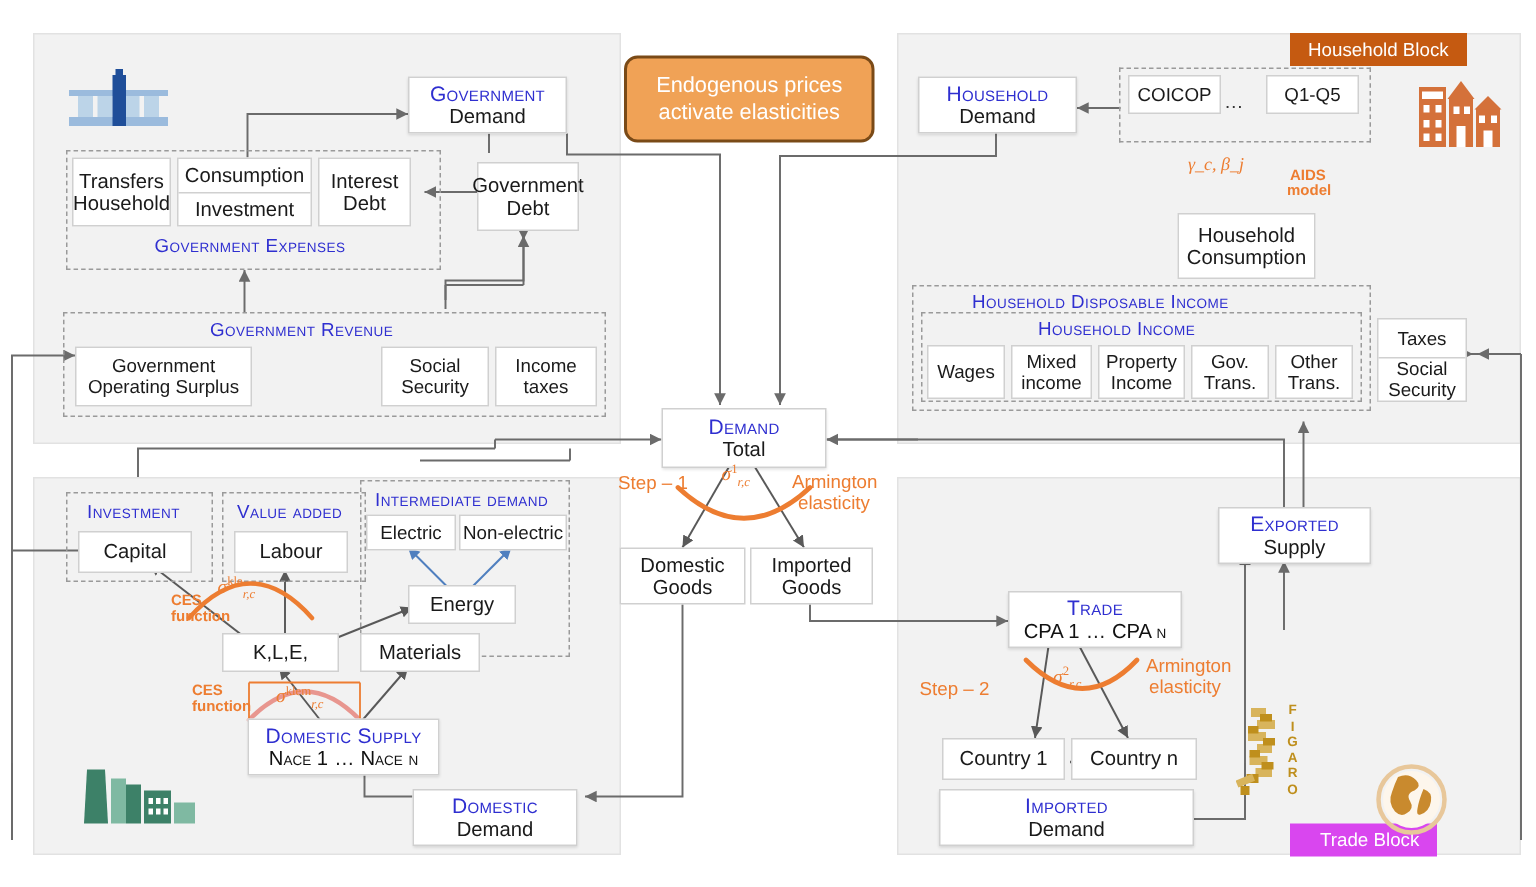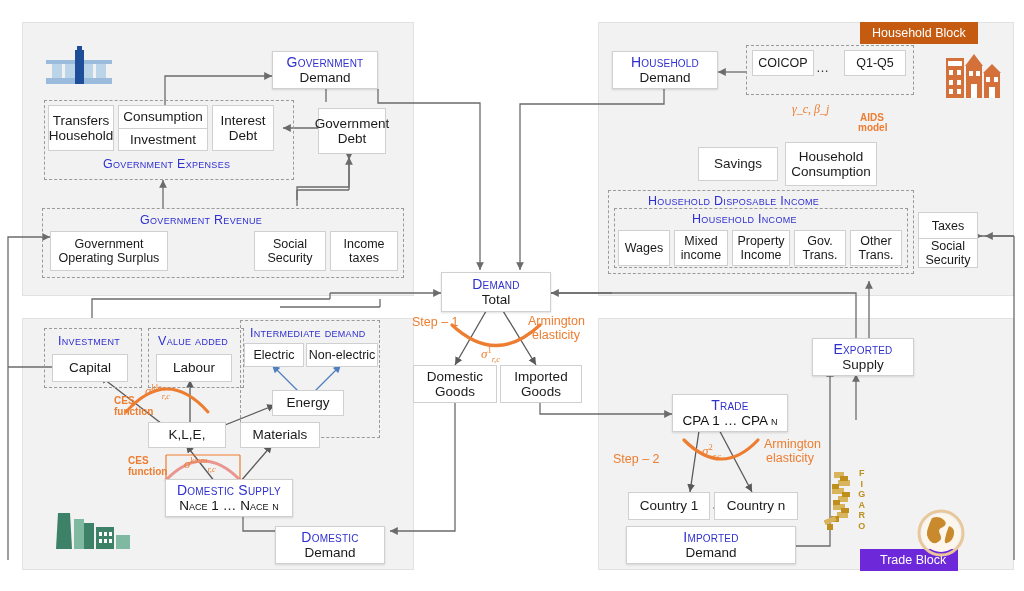--- a/index.html
+++ b/index.html
@@ -8,21 +8,21 @@
 
   
   .panel{position:absolute;background:#f2f2f2;border:1px solid #e2e2e2;}
 
   
   .blocktag{position:absolute;color:#fff;font-size:12.5px;line-height:20px;
             text-align:center;padding:1px 12px;white-space:nowrap;}
   .tag-gov{background:#1f4e99;}
   .tag-house{background:#c55a11;}
   .tag-prod{background:#3d8168;}
-  .tag-trade{background:#6d28d9;padding-left:20px;}
+  .tag-trade{background:#d946ef;padding-left:20px;}
 
   
   .box{position:absolute;background:#ffffff;border:1px solid #d0d0d0;
        display:flex;flex-direction:column;align-items:center;justify-content:center;
        font-size:13.5px;color:#1a1a1a;line-height:1.12;text-align:center;box-sizing:border-box;}
   .box.shadow{box-shadow:0 1px 2px rgba(0,0,0,.13);}
   .box span{display:block;}
 
   
   .split > .half{width:100%;flex:1;display:flex;align-items:center;justify-content:center;}
@@ -244,20 +244,26 @@
           <rect x="9" y="30" width="7" height="5"></rect>
         <rect x="17" y="38" width="8" height="5"></rect>
           <rect x="7" y="46" width="8" height="6"></rect>
       </g>
       <rect x="0" y="48" width="12" height="5" fill="#d8b45c" transform="rotate(-22 6 50)"></rect>
       <rect x="3" y="54" width="6" height="6" fill="#bf8f1d"></rect>
     </svg>
   </div>
   <div class="figaro-letters" style="left:856px;top:468px;width:12px;">F<br>I<br>G<br>A<br>R<br>O</div>
 
+  <div class="callout" style="left:416px;top:37px;width:167px;height:58px;">
+    <div>
+      <span>Endogenous prices</span>
+      <span>activate elasticities</span>
+    </div>
+  </div>
 
   <div class="box shadow" style="left:272px;top:51px;width:106px;height:38px;">
     <span class="sc sc-big">Government</span>
     <span>Demand</span>
   </div>
 
   <div class="dashed" style="left:44px;top:100px;width:250px;height:80px;"></div>
   <div class="grouplabel" style="left:103px;top:157px;">Government Expenses</div>
 
   <div class="box" style="left:48px;top:105px;width:66px;height:46px;">
@@ -304,23 +310,20 @@
   </div>
   <div class="box" style="left:844px;top:50px;width:62px;height:26px;font-size:12.5px;">
     <span>Q1-Q5</span>
   </div>
   <div style="position:absolute;left:816px;top:60px;font-size:13px;color:#333;">…</div>
 
   <div class="sigma" style="left:792px;top:102px;font-size:12px;">γ_c, β_j</div>
   <div class="orange small" style="left:860px;top:112px;">AIDS</div>
   <div class="orange small" style="left:858px;top:122px;">model</div>
 
-  <div class="box" style="left:698px;top:147px;width:80px;height:34px;">
-    <span>Savings</span>
-  </div>
   <div class="box" style="left:785px;top:142px;width:92px;height:44px;">
     <span>Household</span>
     <span>Consumption</span>
   </div>
 
   <div class="dashed" style="left:608px;top:190px;width:306px;height:84px;"></div>
   <div class="grouplabel" style="left:648px;top:194px;">Household Disposable Income</div>
   <div class="dashed" style="left:614px;top:208px;width:294px;height:60px;"></div>
   <div class="grouplabel" style="left:692px;top:212px;">Household Income</div>
 
@@ -354,21 +357,21 @@
 
   <div class="box shadow" style="left:441px;top:272px;width:110px;height:40px;">
     <span class="sc sc-big">Demand</span>
     <span>Total</span>
   </div>
 
   <svg class="overlay" viewBox="0 0 1024 591">
     <path d="M452,325 Q496,366 540,325" fill="none" stroke="#ed7d31" stroke-width="3.2" stroke-linecap="round"></path>
   </svg>
   <div class="orange" style="left:412px;top:315px;">Step – 1</div>
-  <div class="sigma" style="left:481px;top:345px;">
+  <div class="sigma" style="left:481px;top:307px;">
     <span>σ</span><sup>1</sup><sub>r,c</sub>
   </div>
   <div class="orange" style="left:528px;top:314px;">Armington</div>
   <div class="orange" style="left:532px;top:328px;">elasticity</div>
 
   <div class="box" style="left:413px;top:365px;width:84px;height:38px;">
     <span>Domestic</span>
     <span>Goods</span>
   </div>
   <div class="box" style="left:500px;top:365px;width:82px;height:38px;">

